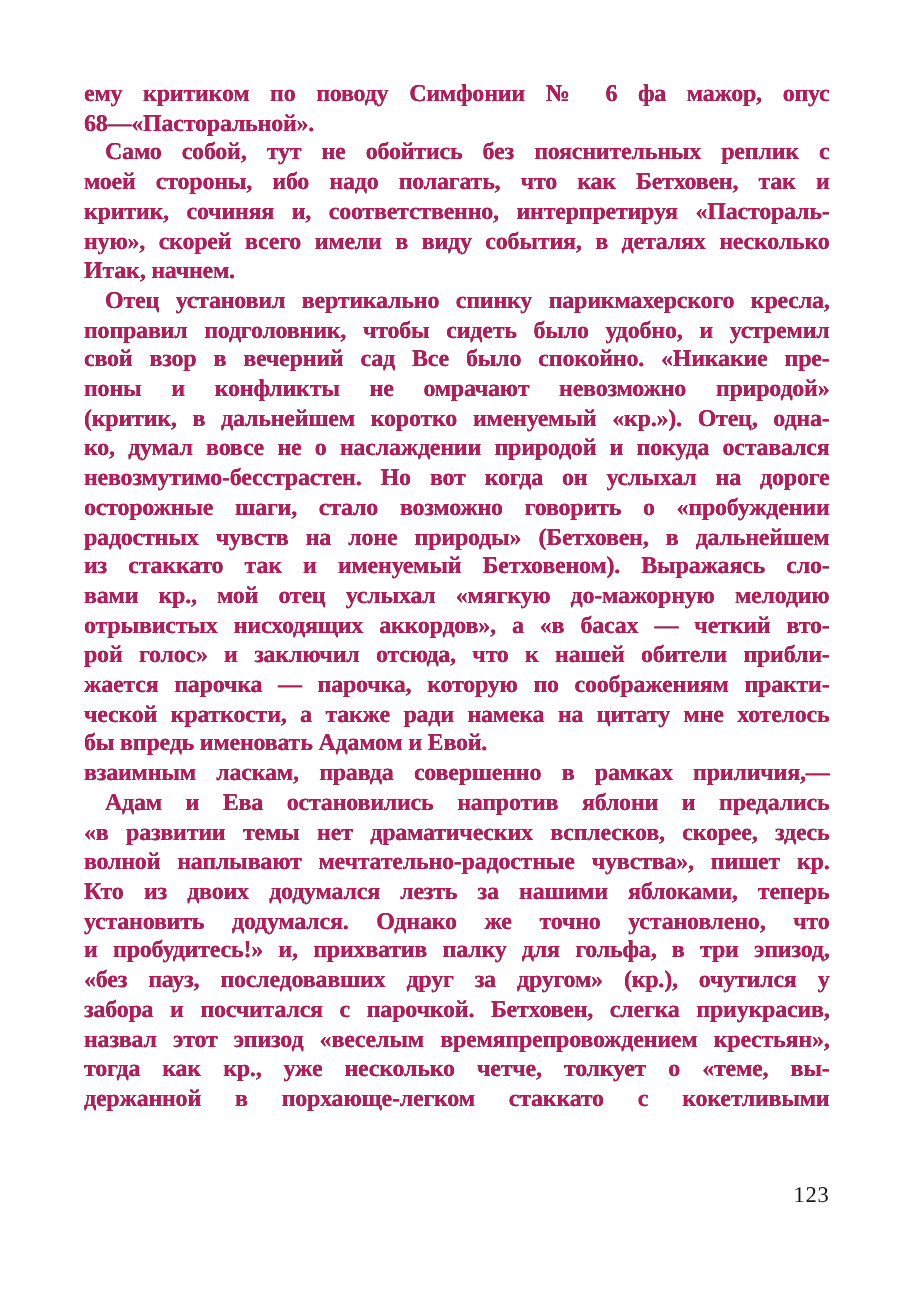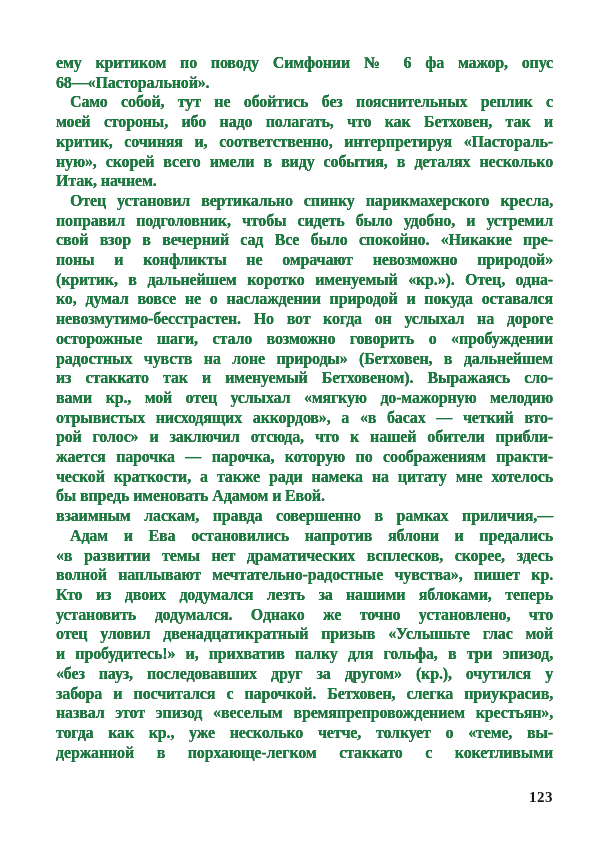--- a/index.html
+++ b/index.html
@@ -1,32 +1,32 @@
 <!DOCTYPE html>
 <html><head>
 <meta charset="utf-8">
 <style>
   html, body { margin: 0; padding: 0; background: #ffffff; }
   body { width: 600px; height: 861px; position: relative; overflow: hidden; }
   .page {
     position: absolute; left: 56px; top: 53px; width: 497px;
     font-family: "Liberation Serif", "DejaVu Serif", serif;
-    font-size: 16px; line-height: 19.7px; color: #15803d;
+    font-size: 16px; line-height: 19.7px; color: #be185d;
     font-weight: bold; letter-spacing: -0.15px;
     text-shadow: 0 0 0.3px #222;
   }
   .para { margin: 0; text-align: justify; text-align-last: left; }
   .line { display: block; text-align: justify; text-align-last: justify; white-space: nowrap; }
   .line.last { text-align-last: left; }
   .line.first-indent { padding-left: 14px; }
   .page-number {
     position: absolute; left: 56px; width: 497px; top: 789px;
     text-align: right;
     font-family: "Liberation Serif", "DejaVu Serif", serif;
-    font-size: 15px; font-weight: bold; color: #161616; letter-spacing: 0.5px;
+    font-size: 15px; font-weight: normal; color: #161616; letter-spacing: 0.5px;
   }
 </style>
 </head>
 <body>
 
 <div class="page">
   <div class="para">
     <span class="line">ему критиком по поводу Симфонии № 6 фа мажор, опус</span>
     <span class="line last">68—«Пасторальной».</span>
   </div>
@@ -55,21 +55,20 @@
     <span class="line">ческой краткости, а также ради намека на цитату мне хотелось</span>
     <span class="line last">бы впредь именовать Адамом и Евой.</span>
   </div>
   <div class="para">
     <span class="line">взаимным ласкам, правда совершенно в рамках приличия,—</span>
     <span class="line first-indent">Адам и Ева остановились напротив яблони и предались</span>
     <span class="line">«в развитии темы нет драматических всплесков, скорее, здесь</span>
     <span class="line">волной наплывают мечтательно-радостные чувства», пишет кр.</span>
     <span class="line">Кто из двоих додумался лезть за нашими яблоками, теперь</span>
     <span class="line">установить додумался. Однако же точно установлено, что</span>
-    <span class="line">отец уловил двенадцатикратный призыв «Услышьте глас мой</span>
     <span class="line">и пробудитесь!» и, прихватив палку для гольфа, в три эпизод,</span>
     <span class="line">«без пауз, последовавших друг за другом» (кр.), очутился у</span>
     <span class="line">забора и посчитался с парочкой. Бетховен, слегка приукрасив,</span>
     <span class="line">назвал этот эпизод «веселым времяпрепровождением крестьян»,</span>
     <span class="line">тогда как кр., уже несколько четче, толкует о «теме, вы-</span>
     <span class="line">держанной в порхающе-легком стаккато с кокетливыми</span>
   </div>
 </div>
 
 <div class="page-number">123</div>

